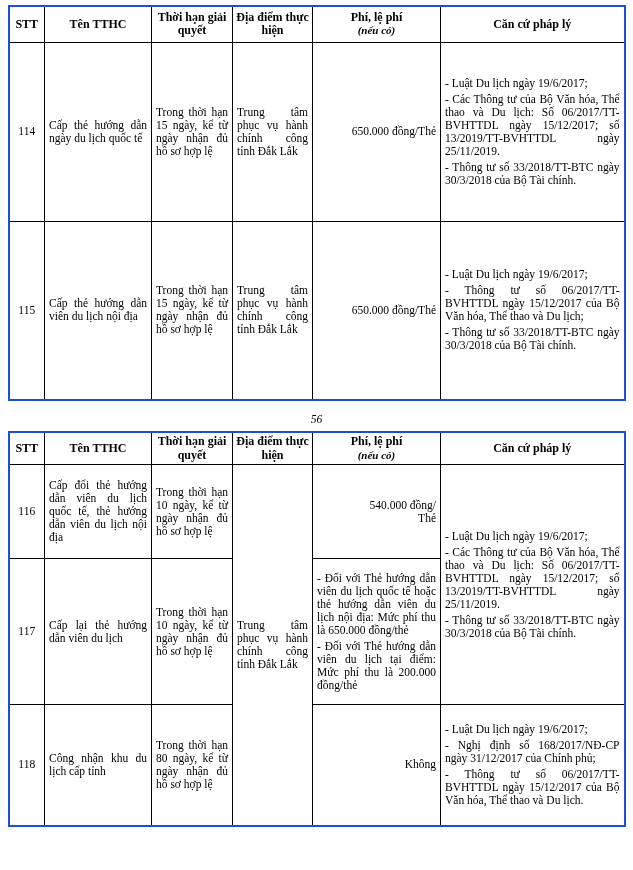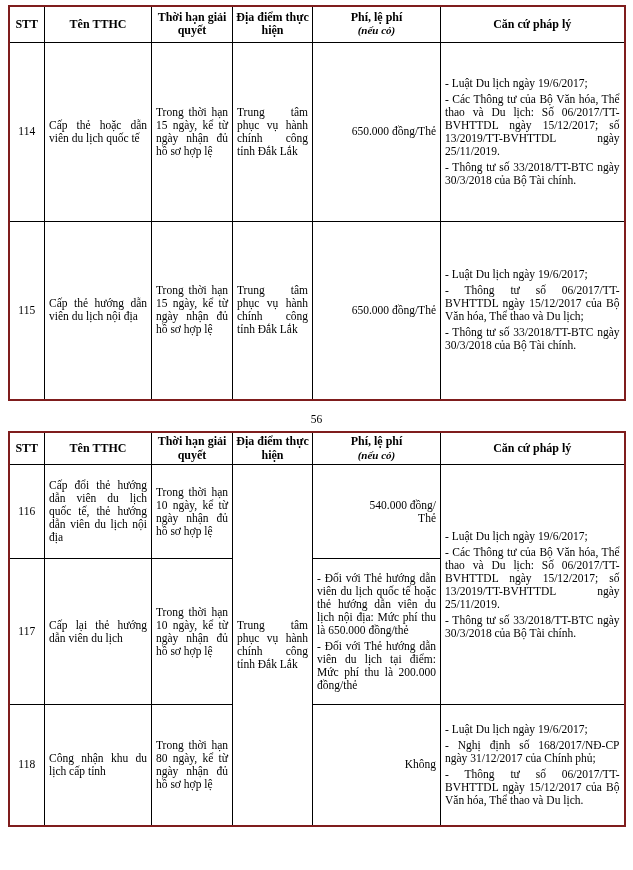--- a/index.html
+++ b/index.html
@@ -9,28 +9,28 @@
     color: #000000;
     font-family: "Liberation Serif", serif;
     overflow: hidden;
   }
   .page-number {
     text-align: center;
     font-size: 11.5px;
     line-height: 13px;
   }
   #p1-number { padding-top: 3px; }
-  #p2-number { margin-top: 12px; }
+  #p2-number { margin-top: 12px; font-style: italic; }
 
   table.proc {
     border-collapse: collapse;
     table-layout: fixed;
     width: 618px;
     margin: 5px auto 12px auto;
-    border: 2px solid #7f1d1d;
+    border: 2px solid #1d4ed8;
     padding-left: 6px;
   }
   table.proc td, table.proc th {
     border: 1px solid #000;
     vertical-align: middle;
     padding: 1px 4px;
     font-size: 11.5px;
     line-height: 13px;
     overflow: hidden;
     word-wrap: break-word;
@@ -84,21 +84,21 @@
         <th>Địa điểm thực hiện</th>
         <th>
           <div>Phí, lệ phí</div>
           <div class="fee-note">(nếu có)</div>
         </th>
         <th>Căn cứ pháp lý</th>
       </tr>
 
       <tr class="h-r114">
         <td class="c-stt">114</td>
-        <td class="c-name">Cấp thẻ hoặc dẫn viên du lịch quốc tế</td>
+        <td class="c-name">Cấp thẻ hướng dẫn ngày du lịch quốc tế</td>
         <td class="c-dur">Trong thời hạn 15 ngày, kể từ ngày nhận đủ hồ sơ hợp lệ</td>
         <td class="c-loc">Trung tâm phục vụ hành chính công tỉnh Đắk Lắk</td>
         <td class="c-fee">650.000 đồng/Thẻ</td>
         <td class="c-legal">
           <p>- Luật Du lịch ngày 19/6/2017;</p>
           <p>- Các Thông tư của Bộ Văn hóa, Thể thao và Du lịch: Số 06/2017/TT-BVHTTDL ngày 15/12/2017; số 13/2019/TT-BVHTTDL ngày 25/11/2019.</p>
           <p>- Thông tư số 33/2018/TT-BTC ngày 30/3/2018 của Bộ Tài chính.</p>
         </td>
       </tr>
 

